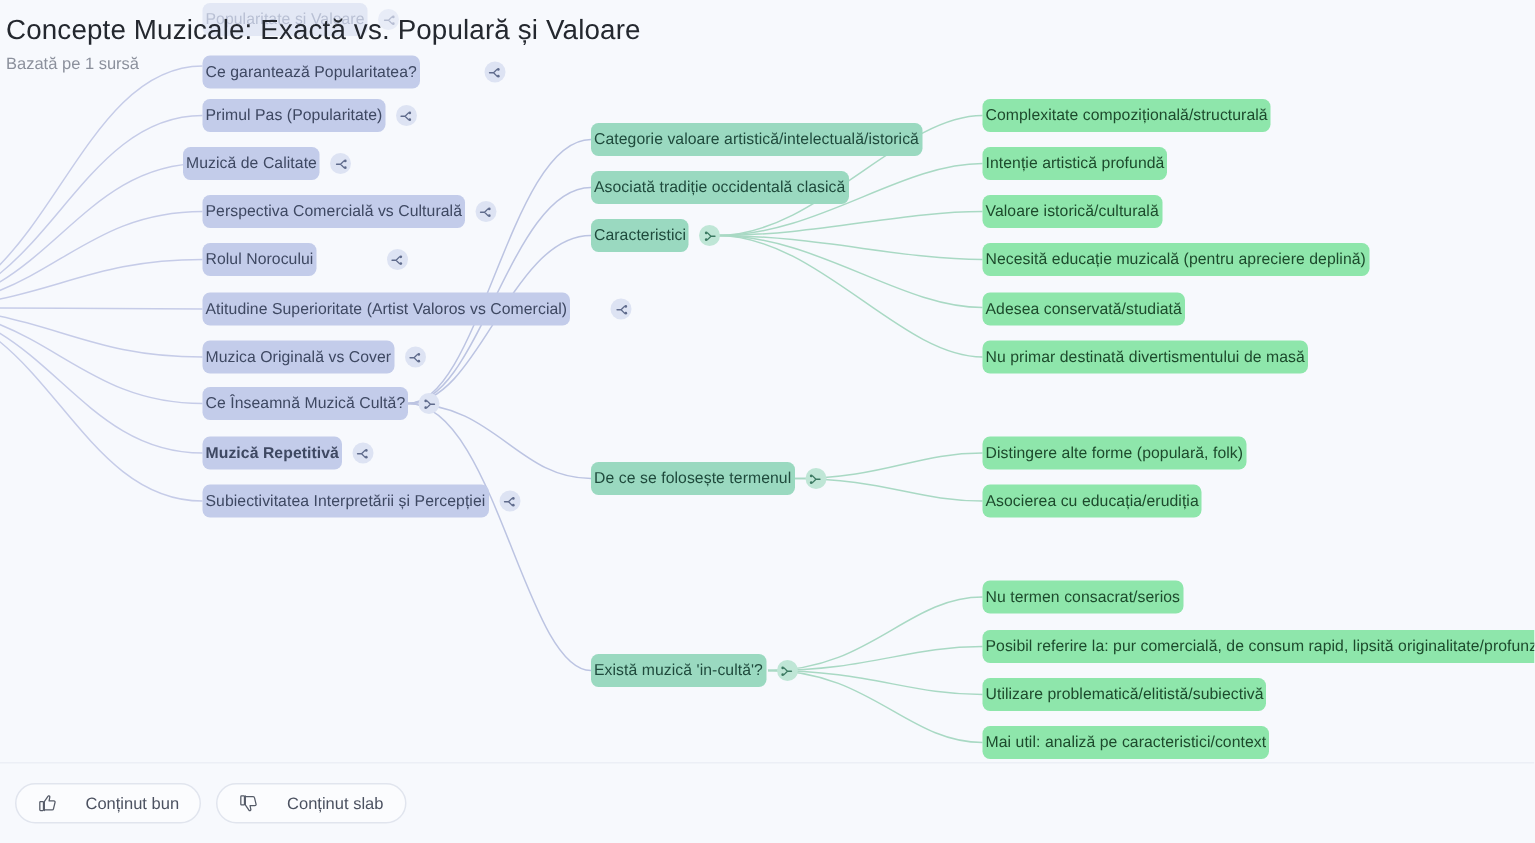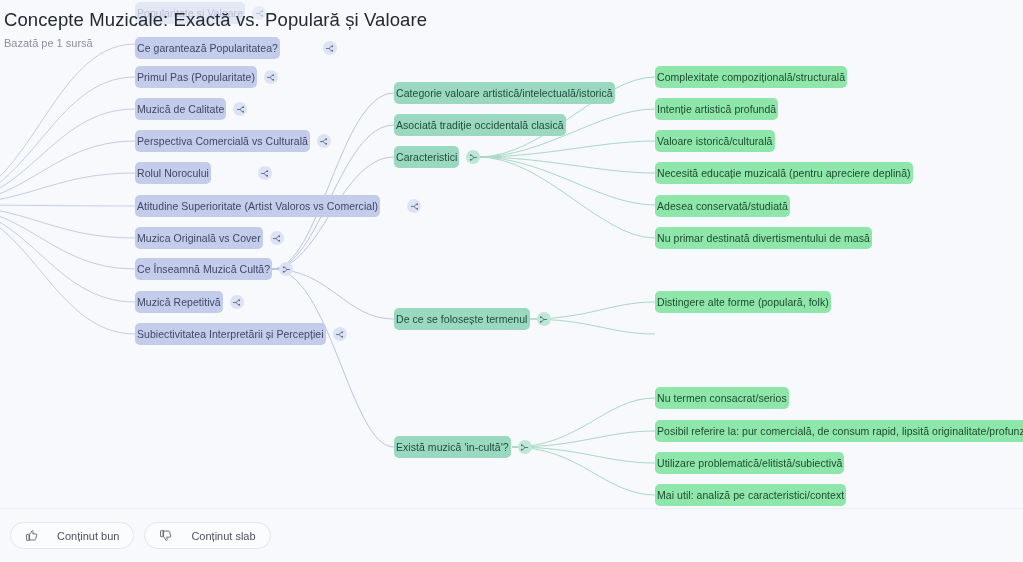--- a/index.html
+++ b/index.html
@@ -212,21 +212,21 @@
     <span class="chip blue">Primul Pas (Popularitate)</span>
     <span class="toggle blue">
       <svg width="9" height="9" viewBox="0 0 10 10" aria-hidden="true">
         <path d="M1.5 5h3M4.5 5L7 2.5M4.5 5L7 7.5" stroke="#5f6b8c" stroke-width="1" fill="none" stroke-linecap="round"></path>
         <circle cx="8" cy="2.5" r="1" fill="#5f6b8c"></circle>
           <circle cx="8" cy="7.5" r="1" fill="#5f6b8c"></circle>
       </svg>
     </span>
   </div>
 
-  <div class="node" style="left:135px; top:98px;text-align:center;">
+  <div class="node" style="left:122px; top:98px;text-align:center;">
     <span class="chip blue">Muzică de Calitate</span>
     <span class="toggle blue">
       <svg width="9" height="9" viewBox="0 0 10 10" aria-hidden="true">
         <path d="M1.5 5h3M4.5 5L7 2.5M4.5 5L7 7.5" stroke="#5f6b8c" stroke-width="1" fill="none" stroke-linecap="round"></path>
         <circle cx="8" cy="2.5" r="1" fill="#5f6b8c"></circle>
           <circle cx="8" cy="7.5" r="1" fill="#5f6b8c"></circle>
       </svg>
     </span>
   </div>
 
@@ -278,21 +278,21 @@
     <span class="chip blue">Ce Înseamnă Muzică Cultă?</span>
     <span class="toggle blue">
       <svg width="9" height="9" viewBox="0 0 10 10" aria-hidden="true">
         <path d="M8.5 5h-3M5.5 5L3 2.5M5.5 5L3 7.5" stroke="#5f6b8c" stroke-width="1" fill="none" stroke-linecap="round"></path>
         <circle cx="2" cy="2.5" r="1" fill="#5f6b8c"></circle>
           <circle cx="2" cy="7.5" r="1" fill="#5f6b8c"></circle>
       </svg>
     </span>
   </div>
 
-  <div class="node" style="left:135px; top:291px;">
+  <div class="node" style="left:135px; top:291px;font-weight:bold;">
     <span class="chip blue">Muzică Repetitivă</span>
     <span class="toggle blue">
       <svg width="9" height="9" viewBox="0 0 10 10" aria-hidden="true">
         <path d="M1.5 5h3M4.5 5L7 2.5M4.5 5L7 7.5" stroke="#5f6b8c" stroke-width="1" fill="none" stroke-linecap="round"></path>
         <circle cx="8" cy="2.5" r="1" fill="#5f6b8c"></circle>
           <circle cx="8" cy="7.5" r="1" fill="#5f6b8c"></circle>
       </svg>
     </span>
   </div>
 
@@ -362,20 +362,23 @@
   </div>
   <div class="node" style="left:655px; top:195px;">
     <span class="chip green">Adesea conservată/studiată</span>
   </div>
   <div class="node" style="left:655px; top:227px;">
     <span class="chip green">Nu primar destinată divertismentului de masă</span>
   </div>
 
   <div class="node" style="left:655px; top:291px;">
     <span class="chip green">Distingere alte forme (populară, folk)</span>
+  </div>
+  <div class="node" style="left:655px; top:323px;">
+    <span class="chip green">Asocierea cu educația/erudiția</span>
   </div>
 
   <div class="node" style="left:655px; top:387px;">
     <span class="chip green">Nu termen consacrat/serios</span>
   </div>
   <div class="node" style="left:655px; top:420px;">
     <span class="chip green">Posibil referire la: pur comercială, de consum rapid, lipsită originalitate/profunzime</span>
   </div>
   <div class="node" style="left:655px; top:452px;">
     <span class="chip green">Utilizare problematică/elitistă/subiectivă</span>

